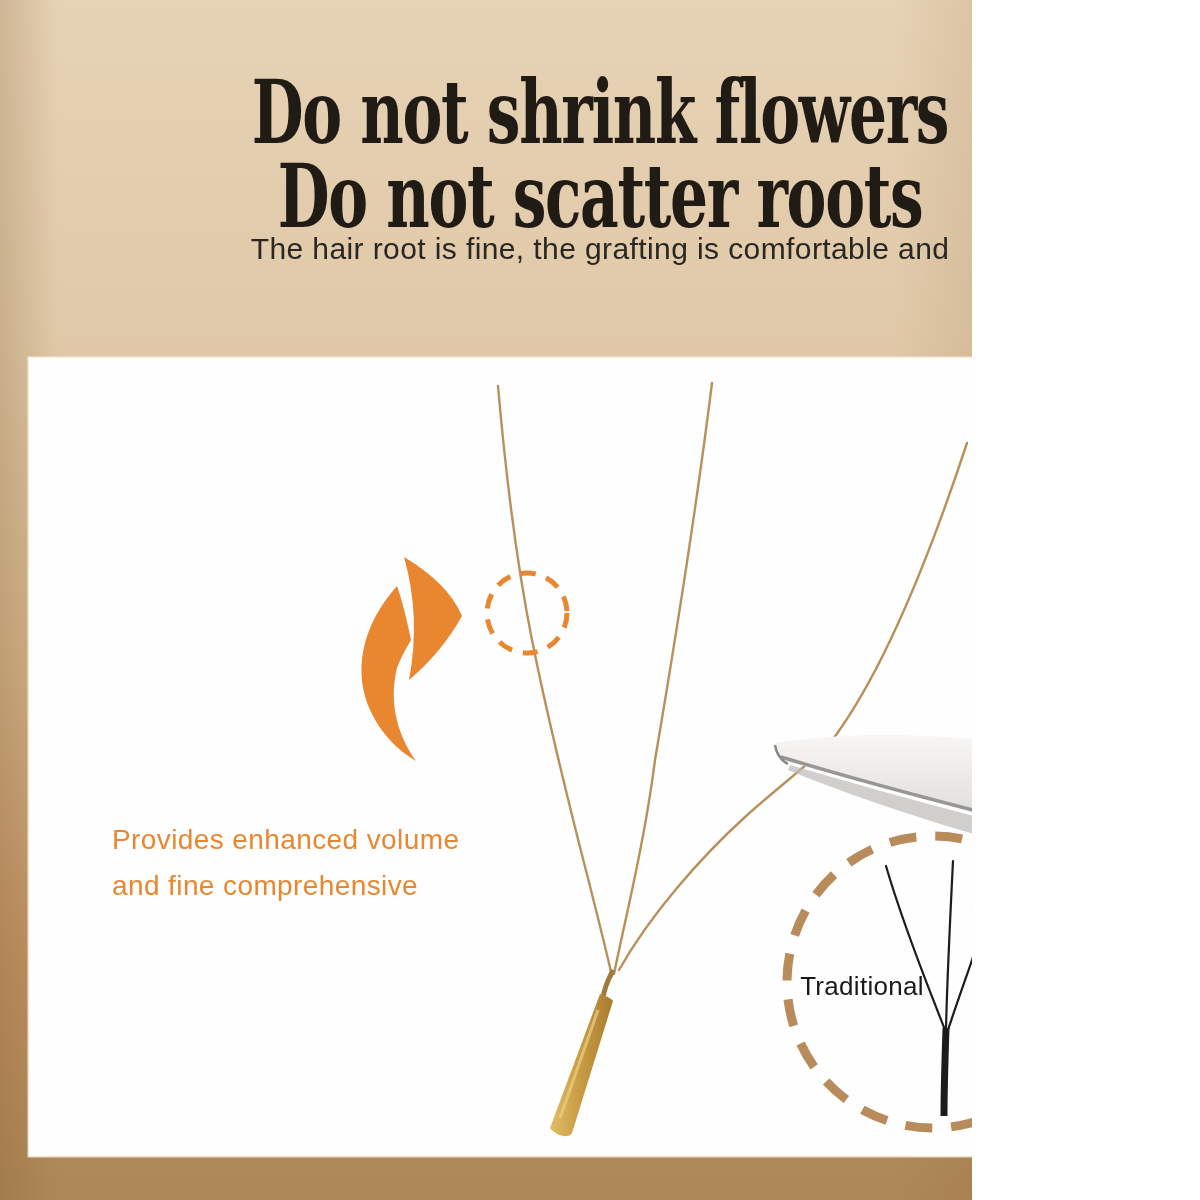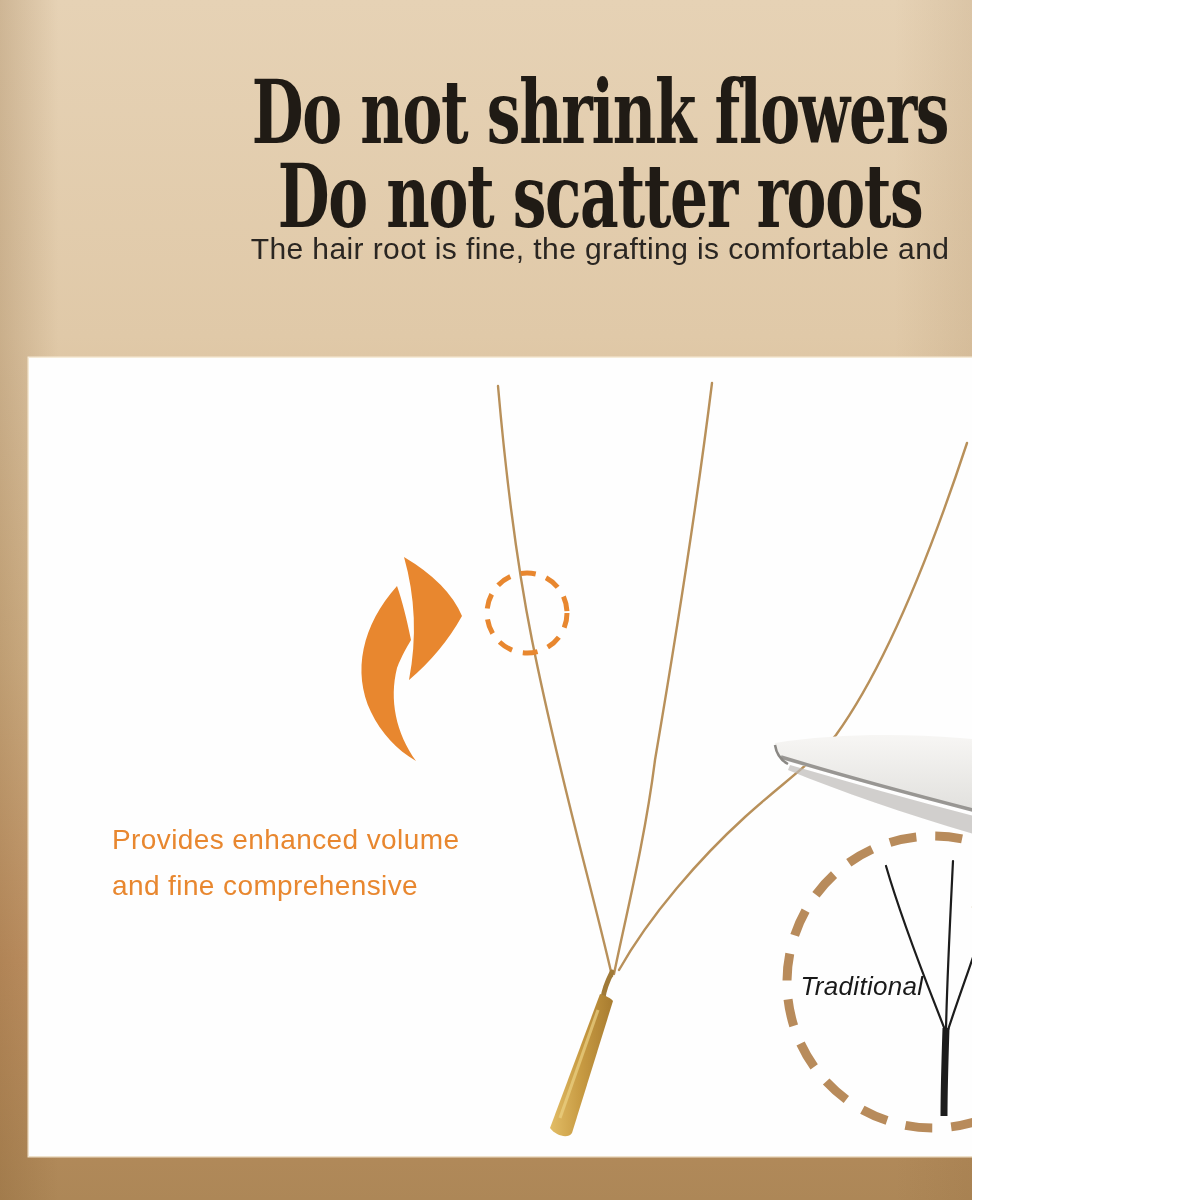--- a/index.html
+++ b/index.html
@@ -50,21 +50,21 @@
   .arrow-fill{fill:var(--accent-orange);}
   .callout{
     position:absolute;left:112px;top:781px;width:470px;z-index:3;
     font-size:28px;line-height:46px;letter-spacing:.4px;color:var(--accent-orange);margin-top:36px;
   }
   .co-line{display:block;}
   .inset-label{
     position:absolute;left:752px;top:972px;width:220px;z-index:3;text-align:center;
     font-size:26px;line-height:29px;letter-spacing:.3px;color:#191919;
   }
-  .il-line{display:block;font-style:italic;}
+  .il-line{display:block;}
 </style>
 </head>
 <body>
 
 <div class="stage">
 
   <header class="hero">
     <h1 class="headline">
       <span class="hl-line">Do not shrink flowers</span>
       <span class="hl-line">Do not scatter roots</span>

